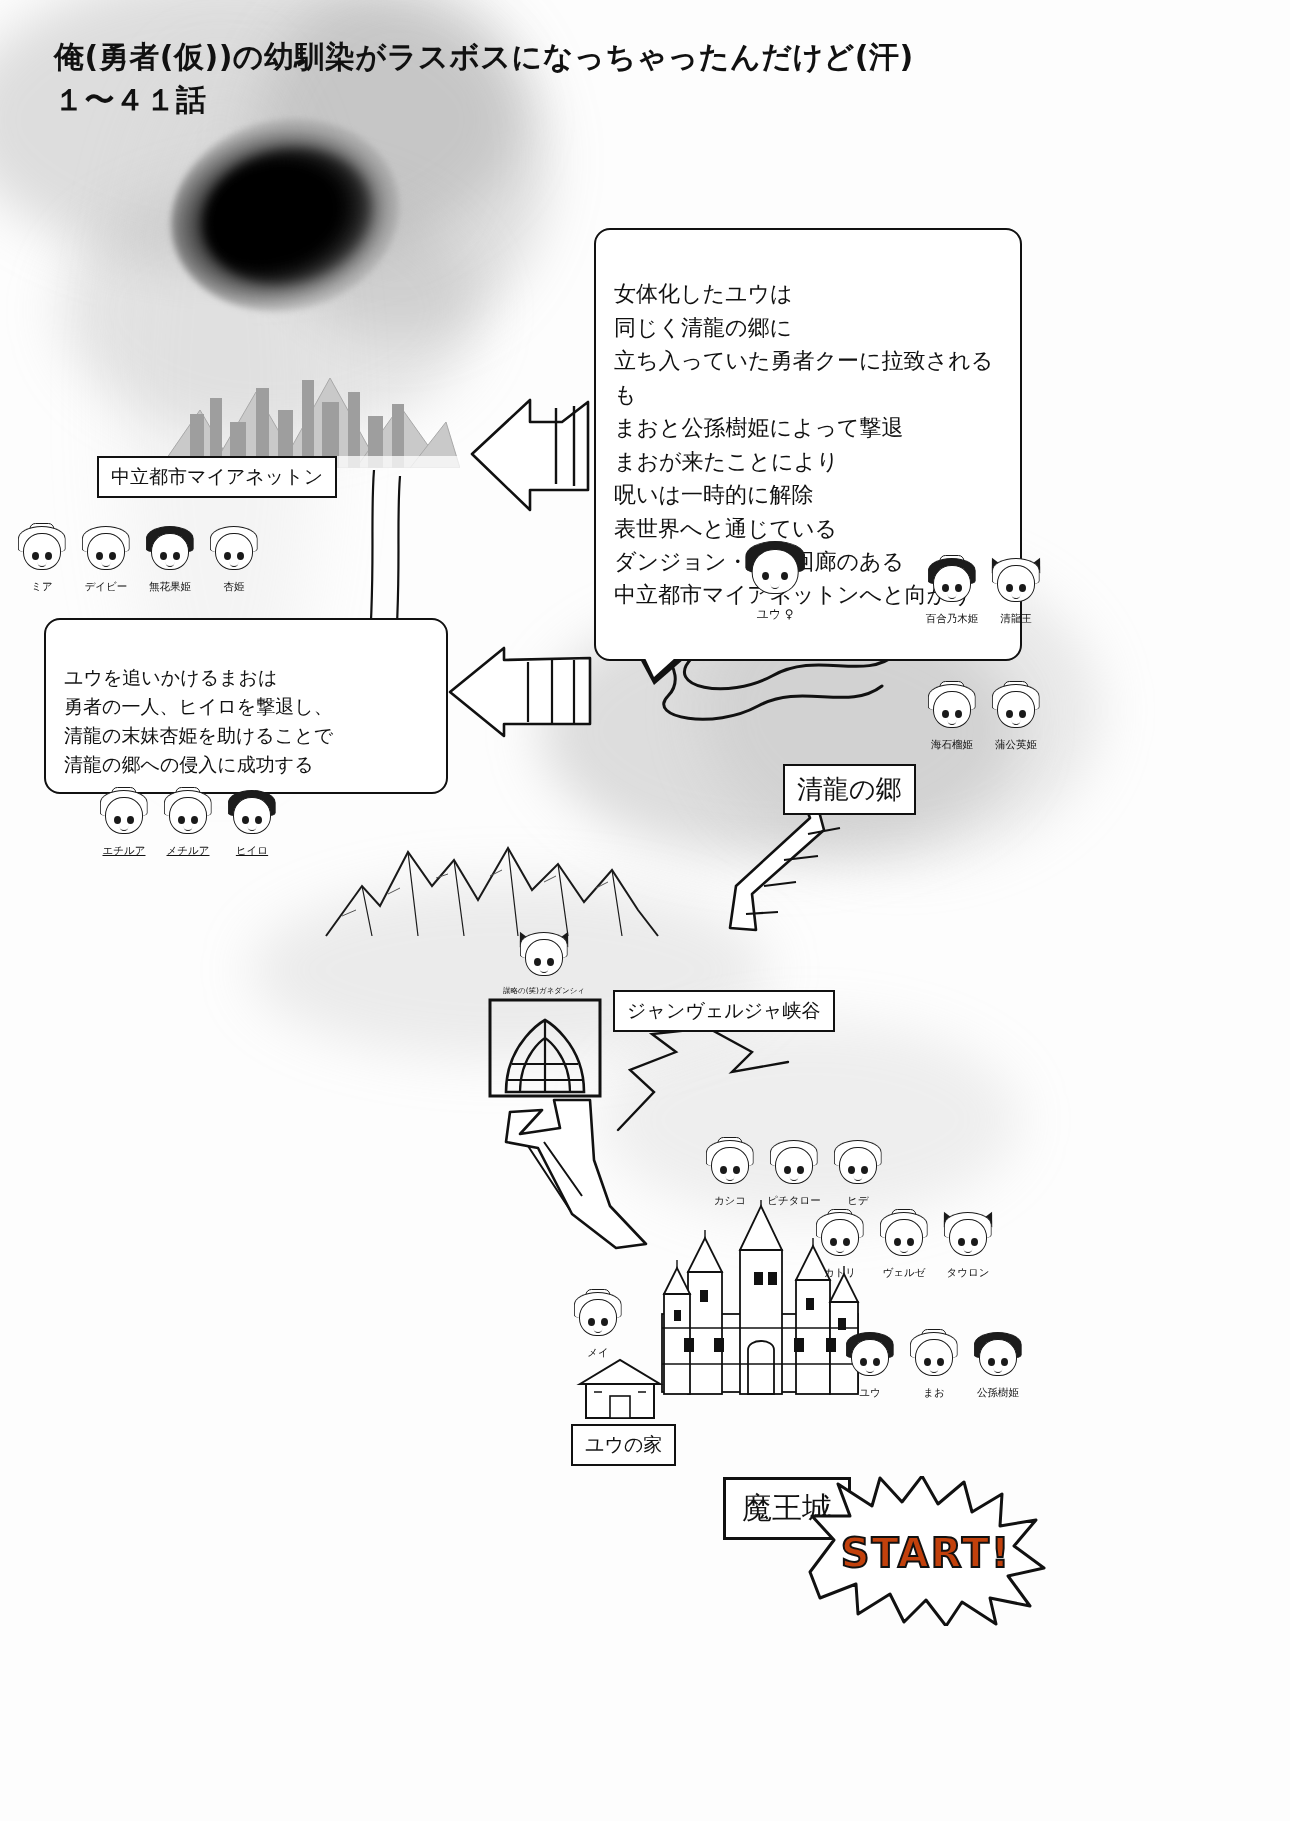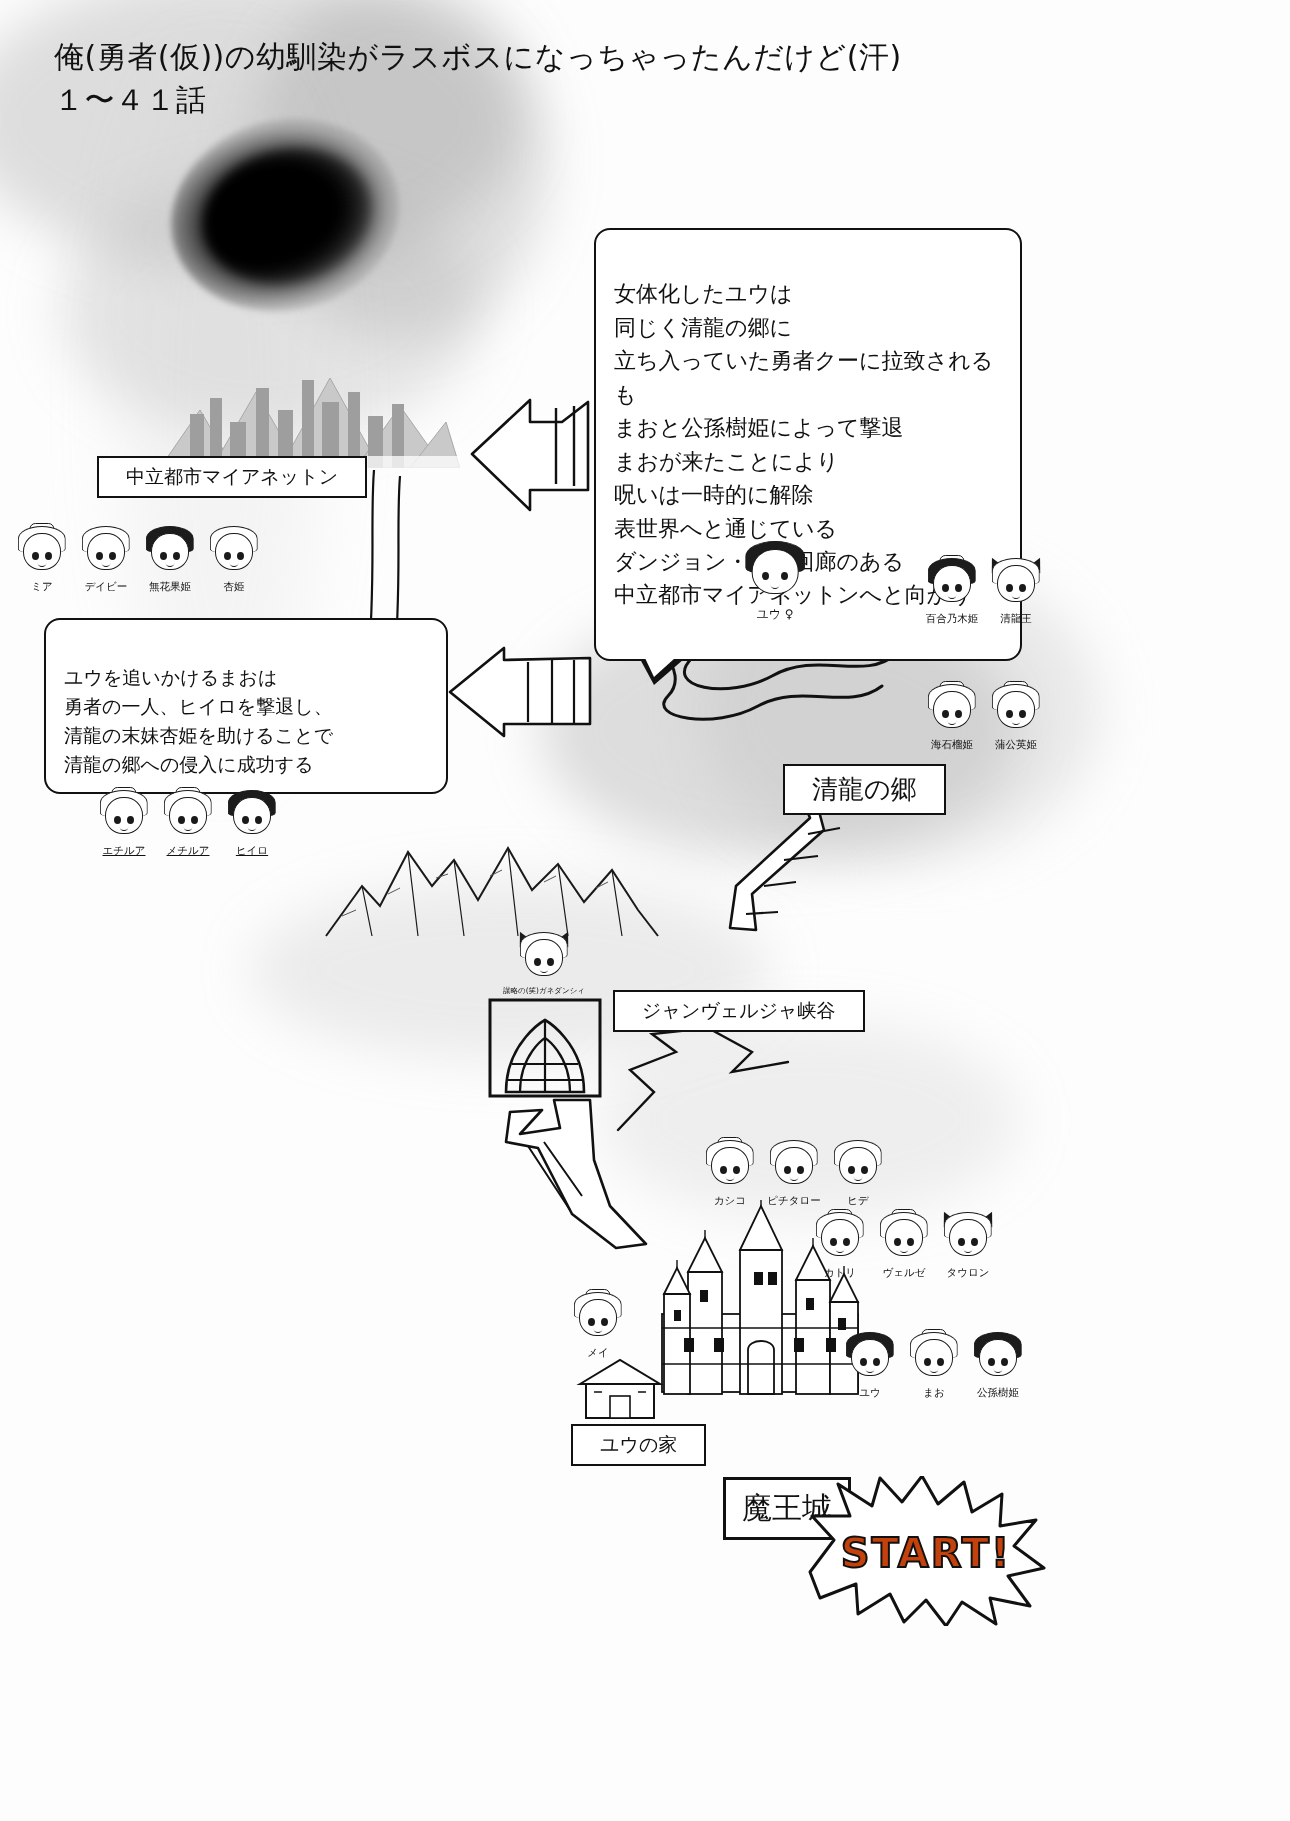--- a/index.html
+++ b/index.html
@@ -53,21 +53,21 @@
     background: radial-gradient(ellipse at 40% 46%, #000 0%, #000 46%, rgba(30,30,30,.5) 74%, rgba(255,255,255,0) 100%);
     filter: blur(5px);
   }
 
   
   #title {
     position: absolute;
     left: 54px; top: 36px;
     width: 1060px;
     font-size: 30px;
-    font-weight: normal;
+    font-weight: bold;
     line-height: 1.42;
     letter-spacing: .5px;
     white-space: pre-line;
   }
 
   
   .balloon {
     position: absolute;
     background: #fff;
     border: 2.5px solid #111;
@@ -99,21 +99,21 @@
 
   #bal-mao  { left: 44px;   top: 618px;  width: 404px; font-size: 19px; }
   #bal-gane { left: 44px;   top: 926px;  width: 398px; font-size: 15.5px; border-width: 2px; }
   #bal-start{ left: 94px;   top: 1234px; width: 424px; font-size: 16.5px; border-width: 2px; }
 
   
   .place {
     position: absolute;
     background: #fff;
     border: 2.5px solid #111;
-    padding: 6px 27px;
+    padding: 6px 12px;
     font-size: 19px;
     white-space: nowrap;
   }
   .place.big { font-size: 30px; padding: 8px 16px; border-width: 3px; }
   #pl-myanetton { left: 97px;  top: 456px; }
   #pl-seiryu    { left: 783px; top: 764px; font-size: 26px; }
   #pl-janverja  { left: 613px; top: 990px; }
   #pl-yuuhouse  { left: 571px; top: 1424px; }
   #pl-maoujou   { left: 723px; top: 1477px; }
 

